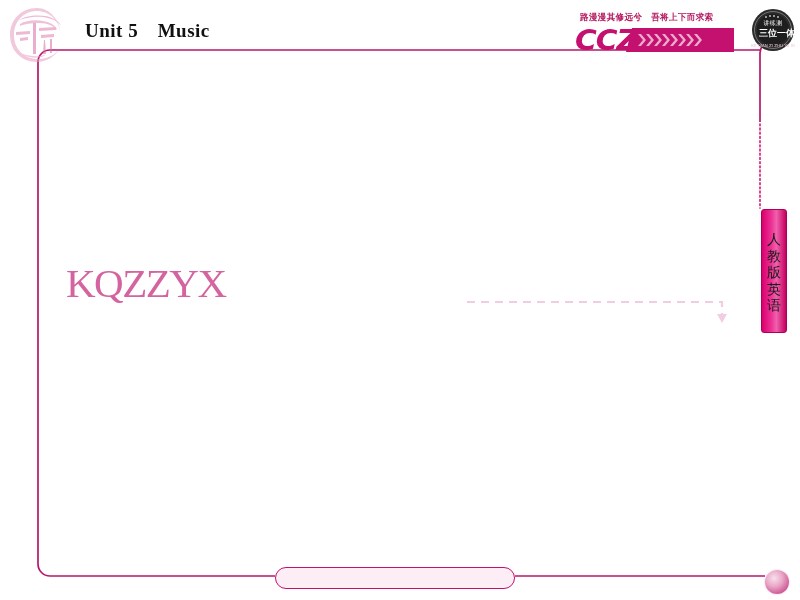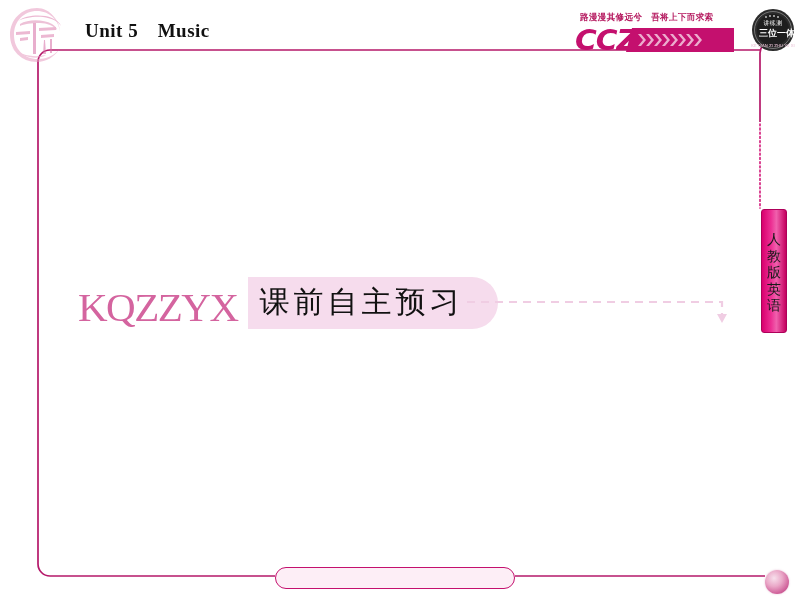--- a/index.html
+++ b/index.html
@@ -153,25 +153,24 @@
     line-height: 1.04;
     color: #1a1a1a;
     font-family: "DejaVu Sans", sans-serif;
     font-weight: normal;
   }
 
   
   .section-heading {
     position: absolute;
     left: 66px;
-    top: 277px;
+    top: 258px;
     height: 52px;
     display: flex;
-    align-items: flex-end;
-    margin-left: 12px;
+    align-items: center;
   }
   .heading-abbr {
     font-size: 41px;
     color: #d4649f;
     font-family: "Liberation Serif", "DejaVu Serif", serif;
     letter-spacing: -1.5px;
     line-height: 1;
     padding-right: 12px;
     position: relative;
     top: -1px;
@@ -308,23 +307,20 @@
   <div class="subject-tab">
     <span>人</span>
     <span>教</span>
     <span>版</span>
     <span>英</span>
     <span>语</span>
   </div>
 
   <div class="section-heading">
     <div class="heading-abbr">KQZZYX</div>
-    <div class="heading-banner">
-      <div class="heading-cn">课前自主预习</div>
-    </div>
   </div>
 
   <svg class="connector" viewBox="0 0 290 55" width="290" height="55">
     <path d="M 12 27 L 267 27 L 267 41" fill="none" stroke="#f0cde3" stroke-width="2.2" stroke-dasharray="8 6"></path>
     <path d="M 262 39 L 272 39 L 267 48 Z" fill="#f0cde3"></path>
   </svg>
 
   <div class="bottom-pill"></div>
 
   <div class="corner-sphere"></div>

